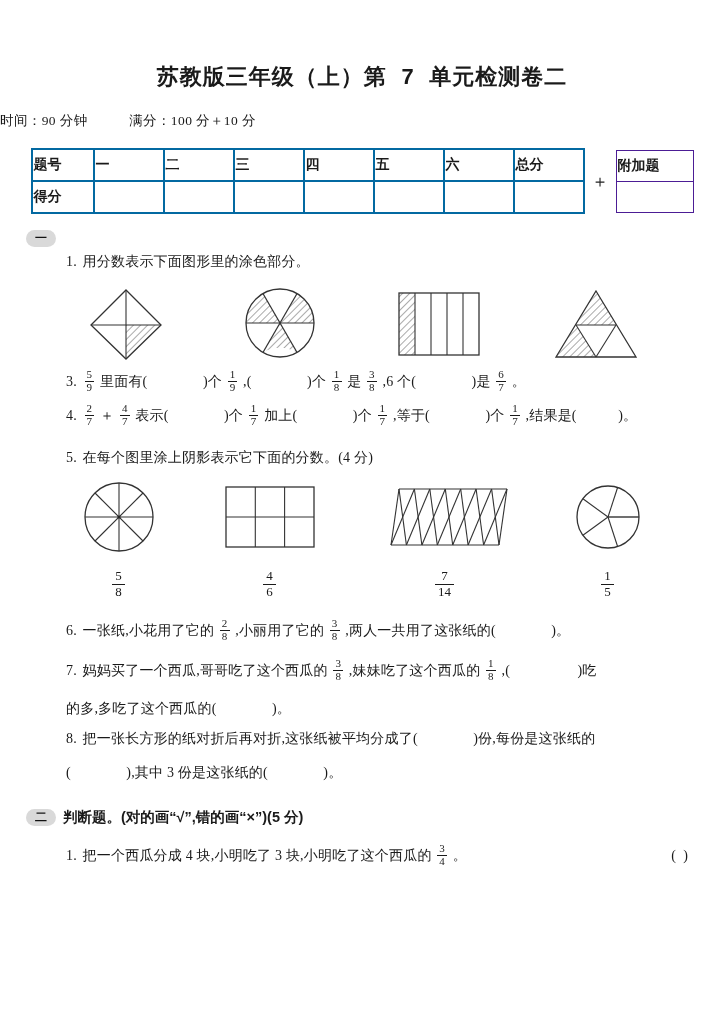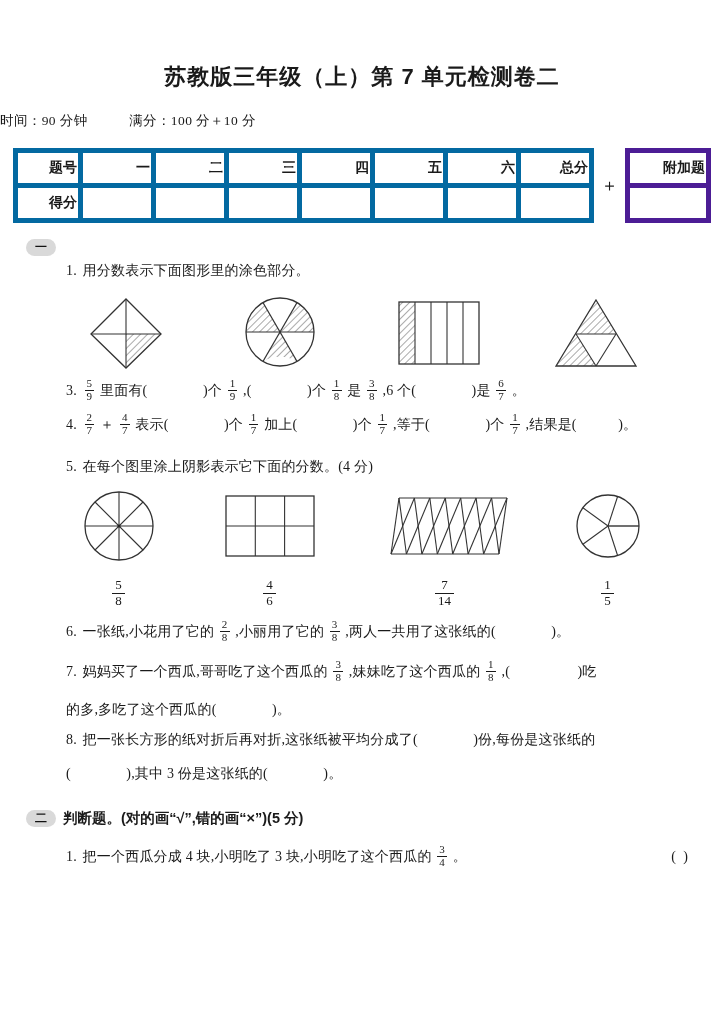--- a/index.html
+++ b/index.html
@@ -9,21 +9,21 @@
     font-family:"Liberation Serif", serif;
     color:#1a1a1a;
     position:relative;
     overflow:hidden;
   }
   .page { position:relative; width:724px; height:1024px; padding:0; box-sizing:border-box; }
 
   
   .title {
     text-align:center;
-    font-family:Liberation Sans, sans-serif;
+    font-family:Liberation Mono, monospace;
     font-weight:bold;
     font-size:22px;
     letter-spacing:1px;
     margin:62px 0 0 0;
   }
   .subtitle {
     text-align:center;
     font-family:"Liberation Sans", sans-serif;
     font-weight:bold;
     font-size:14px;
@@ -42,40 +42,40 @@
     display:flex;
     align-items:center;
     justify-content:center;
     margin-top:18px;
   }
   table.score {
     border-collapse:collapse;
     font-size:14px;
   }
   table.score td {
-    border:5px solid #0369a1;
+    border:2px solid #0369a1;
     width:66px;
     height:28px;
-    text-align:right;
+    text-align:left;
     vertical-align:middle;
     font-family:"Liberation Sans", sans-serif;
     font-weight:bold;
   }
   table.score td.head-label { width:58px; }
   .plus-sign {
     font-size:17px;
     padding:0 7px;
     font-family:"Liberation Sans", sans-serif;
   }
   table.extra { border-collapse:collapse; font-size:14px; }
   table.extra td {
-    border:5px solid #4c1d95;
+    border:1px solid #4c1d95;
     width:74px;
     height:28px;
-    text-align:right;
+    text-align:left;
     vertical-align:middle;
     font-family:"Liberation Sans", sans-serif;
     font-weight:bold;
   }
 
   
   .section-head {
     display:flex;
     align-items:center;
     font-family:"Liberation Sans", sans-serif;
@@ -427,21 +427,21 @@
       </svg>
       <div class="fig-label">
         <span class="frac-lbl">
           <span class="num">1</span>
           <span class="den">5</span>
         </span>
       </div>
     </div>
   </div>
 
-  <div class="q" style="margin-top:8px;">
+  <div class="q" style="margin-top:16px;">
     <span class="qnum">6.</span>
     <span>一张纸,小花用了它的</span>
     <span class="frac">
       <span class="num">2</span>
       <span class="den">8</span>
     </span>
     <span>,小丽用了它的</span>
     <span class="frac">
       <span class="num">3</span>
       <span class="den">8</span>

